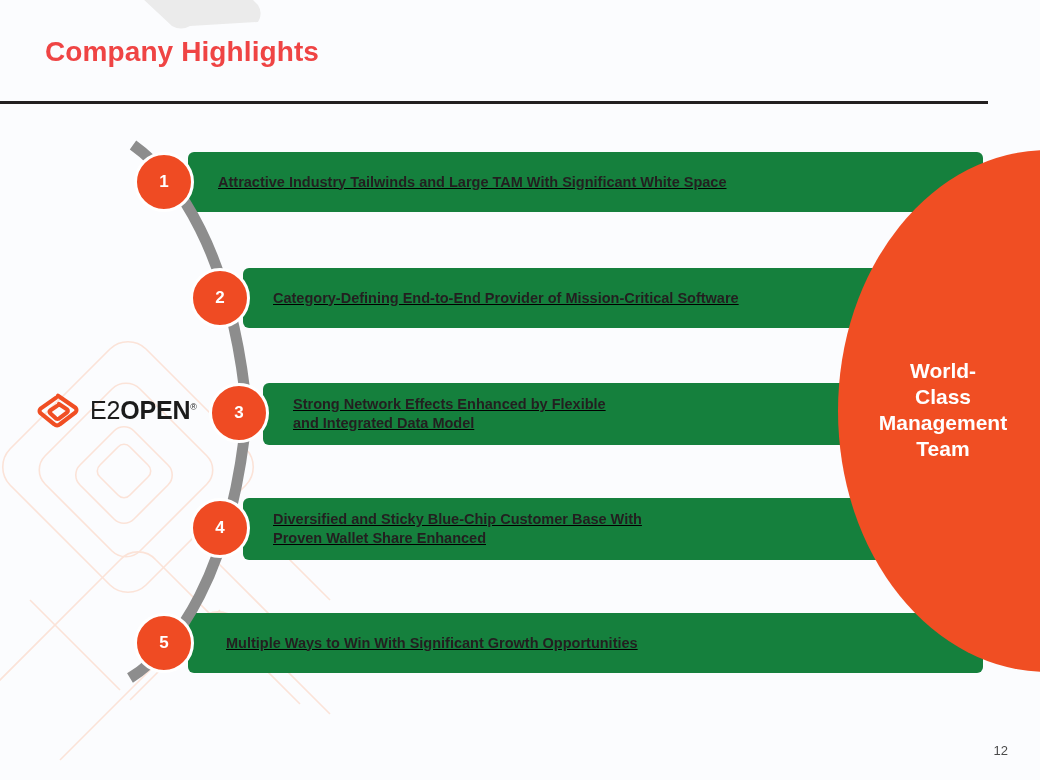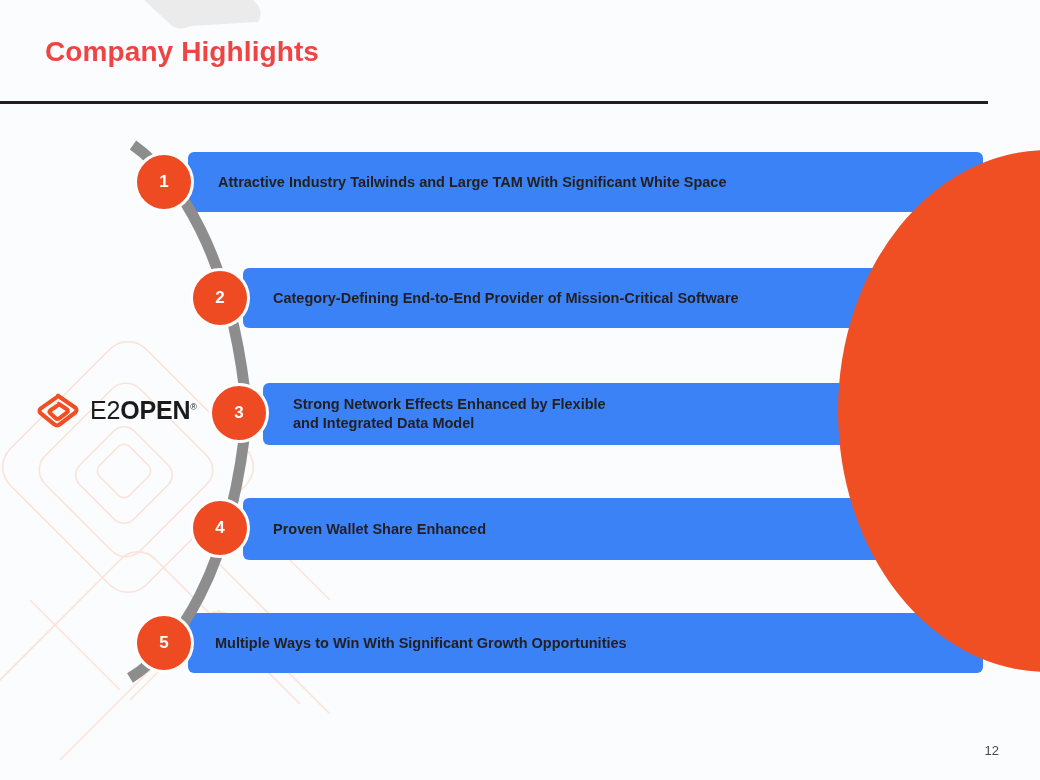--- a/index.html
+++ b/index.html
@@ -34,22 +34,22 @@
   }
   .mgmt-text{
     position:absolute;left:862px;top:358px;width:162px;
     text-align:center;color:#ffffff;font-weight:bold;
     font-size:21px;line-height:26px;
   }
 
   
   .bar{
     position:absolute;height:60px;border-radius:6px;
-    background:#3b82f6;
-    display:flex;align-items:center;
+    background:#15803d;
+    display:flex;align-items:center;text-decoration:underline;
   }
   .bar-text{
     color:#231f20;font-weight:bold;font-size:14.5px;line-height:19px;
   }
 
   
   .curve{position:absolute;left:0;top:0;width:1040px;height:780px;}
   .circle{
     position:absolute;width:60px;height:60px;border-radius:50%;
     background:#ef4b23;border:3px solid #ffffff;
@@ -63,21 +63,21 @@
   .logo-mark{width:46px;height:36px;display:block;}
   .logo-word{
     font-size:25px;font-weight:bold;color:#1b1b1b;
     letter-spacing:-0.2px;line-height:1;position:relative;white-space:nowrap;
   }
   .logo-word .lw-e2{font-weight:normal;}
   .logo-word .lw-reg{font-size:9px;vertical-align:super;font-weight:normal;}
 
   
   .page-num{
-    position:absolute;right:41px;bottom:22px;
+    position:absolute;right:32px;bottom:22px;
     font-size:13px;color:#4a4a4a;
   }
 </style>
 </head>
 <body>
 
 <div class="slide">
 
   <svg class="bg-layer" viewBox="0 0 1040 780" width="1040" height="780" aria-hidden="true">
 
@@ -117,35 +117,42 @@
   </div>
 
   <div class="bar" style="left:243px;top:268px;width:740px;">
     <div class="bar-text" style="margin-left:30px;">
       <div>Category-Defining End-to-End Provider of Mission-Critical Software</div>
     </div>
   </div>
 
   <div class="bar" style="left:243px;top:498px;width:740px;height:62px;">
     <div class="bar-text" style="margin-left:30px;">
+      <div>Diversified and Sticky Blue-Chip Customer Base With</div>
       <div>Proven Wallet Share Enhanced</div>
     </div>
   </div>
 
   <div class="bar" style="left:188px;top:613px;width:795px;">
-    <div class="bar-text" style="margin-left:27px;">
+    <div class="bar-text" style="margin-left:38px;">
       <div>Multiple Ways to Win With Significant Growth Opportunities</div>
     </div>
   </div>
 
   <svg class="curve" viewBox="0 0 1040 780" width="1040" height="780" aria-hidden="true">
     <path d="M133 145 C 175 175, 232 250, 247 412 C 232 575, 175 650, 130 678" fill="none" stroke="#8d8d8d" stroke-width="11" stroke-linecap="butt"></path>
   </svg>
 
   <div class="mgmt-ellipse"></div>
+  <div class="mgmt-text">
+    <div>World-</div>
+    <div>Class</div>
+    <div>Management</div>
+    <div>Team</div>
+  </div>
 
   <div class="circle" style="left:134px;top:152px;">
     <span>1</span>
   </div>
   <div class="circle" style="left:190px;top:268px;">
     <span>2</span>
   </div>
   <div class="circle" style="left:209px;top:383px;">
     <span>3</span>
   </div>

